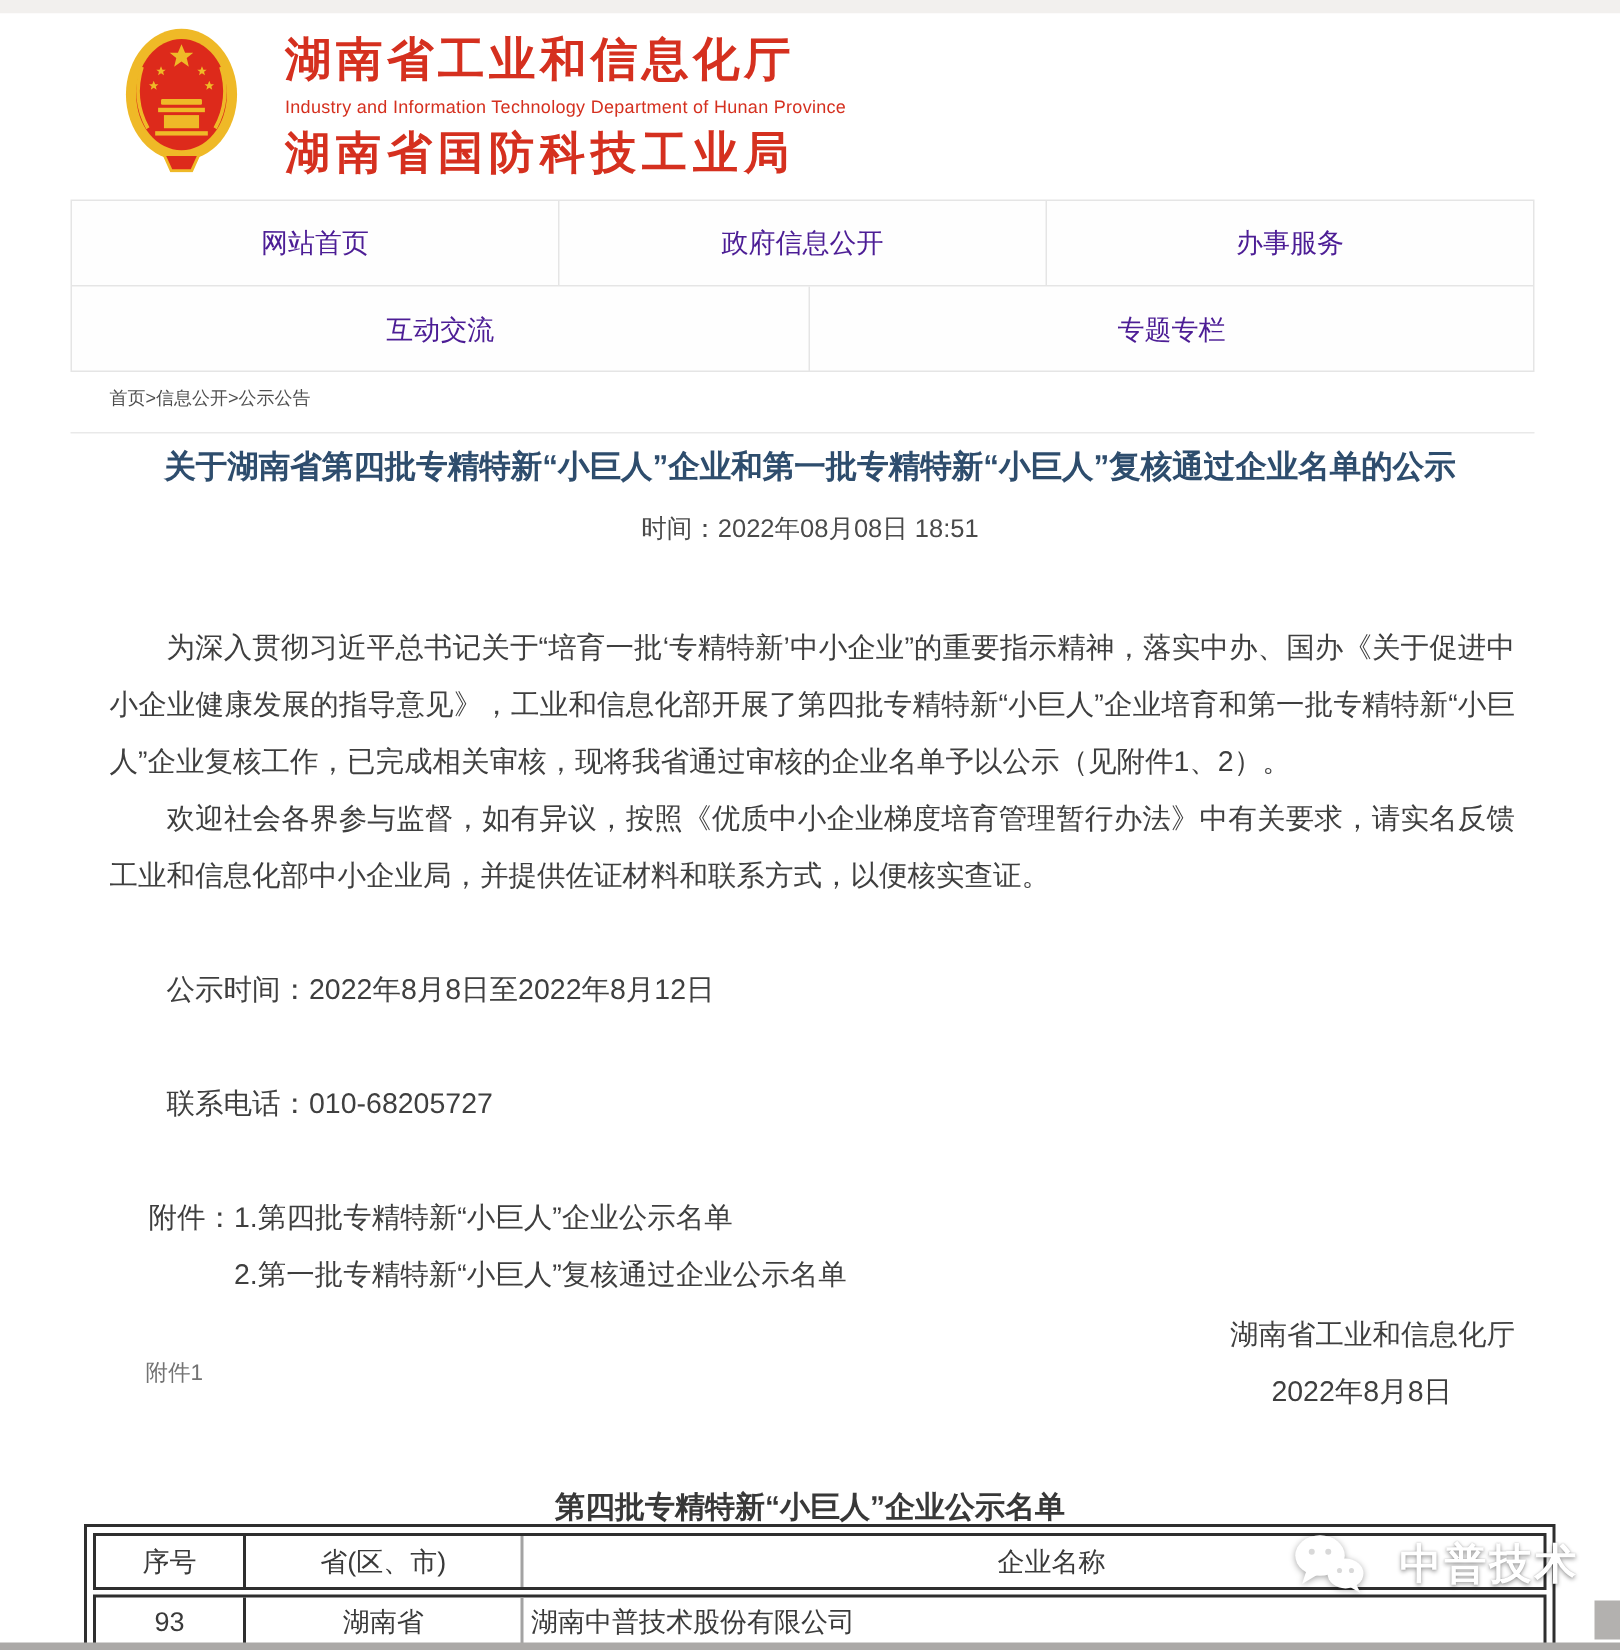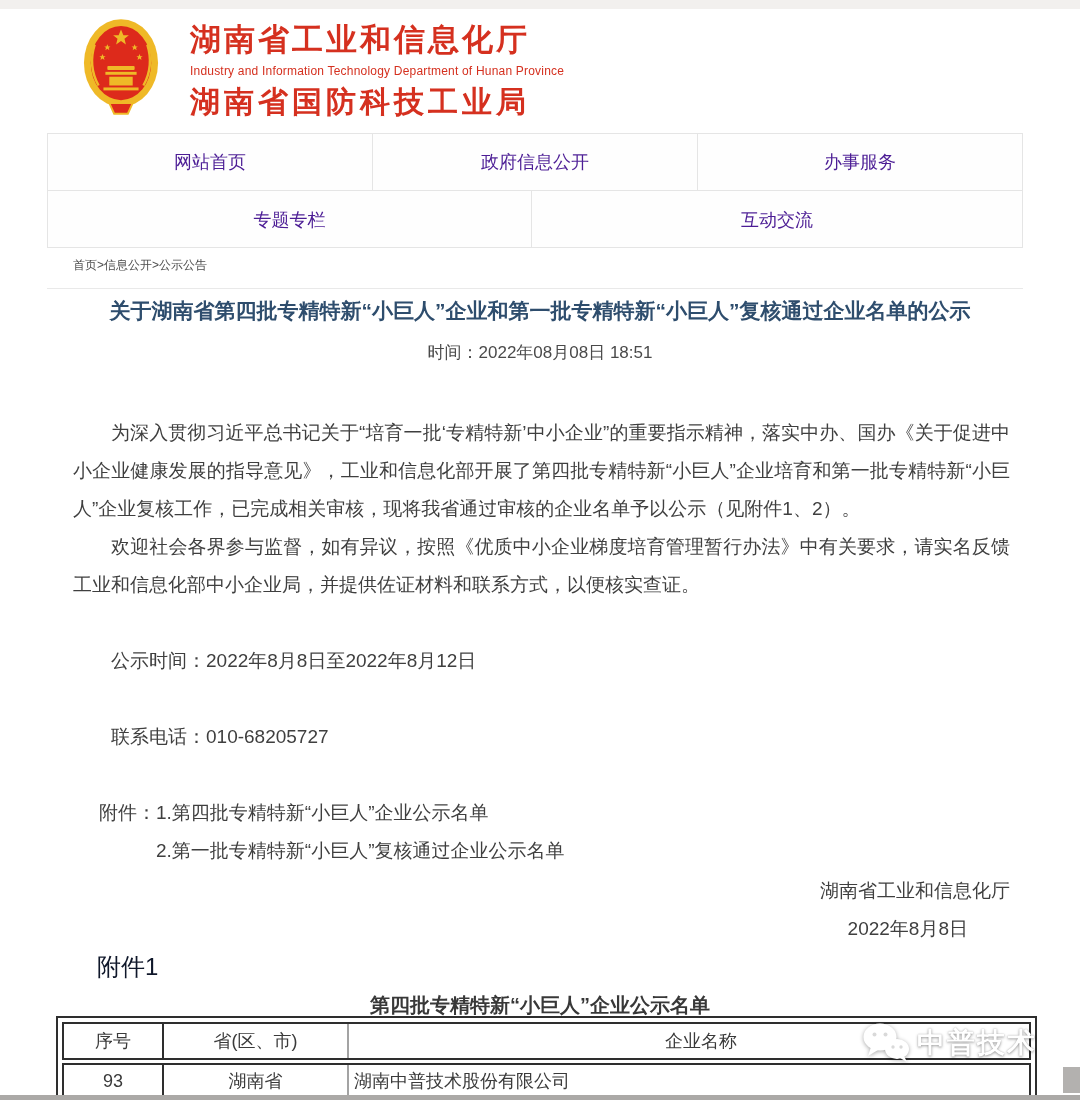--- a/index.html
+++ b/index.html
@@ -45,40 +45,40 @@
                font-size:19px; line-height:38px; color:#3f3f3f; text-align:justify; }
   .body-flow p { text-indent:2em; }
   .plain { text-indent:2em;margin-top:38px; }
   .spacer { height:38px; }
   .att-line1 { padding-left:26px; }
   .att-line2 { padding-left:83px; }
 
   .sig-org  { position:absolute; right:70px;  top:872px; font-size:19px; line-height:38px; color:#3f3f3f; }
   .sig-date { position:absolute; right:112px; top:910px; font-size:19px; line-height:38px; color:#3f3f3f; }
 
-  .att1-label { position:absolute; left:97px; top:948px; font-size:24px; line-height:38px; color:#0f172a; }
+  .att1-label { position:absolute; left:97px; top:897px; font-size:15px; line-height:38px; color:#737373; }
   .tbl-title  { position:absolute; left:40px; top:986px; width:1000px; text-align:center;
                 font-size:20px; font-weight:bold; color:#383838; line-height:38px; }
 
   
   .tbl { position:absolute; left:56px; top:1016px; width:981px;
          border:2px solid #2e2e2e; padding:4px; background:#fff; }
   .trow { display:flex; border:2px solid #2e2e2e; background:#fff; }
   .trow.head { height:38px; margin-bottom:3px; }
   .trow.data { height:36px; }
   .tcell { display:flex; align-items:center; justify-content:center;
            font-size:18px; color:#3a3a3a; }
   .tcell.c1 { width:100px; border-right:2px solid #2e2e2e; }
   .tcell.c2 { width:185px; border-right:2px solid #a3a3a3; }
   .tcell.c3 { flex:1;padding-left:24px; }
   .tcell.c3.left { justify-content:flex-start; padding-left:5px; }
 
   
   .watermark { position:absolute; left:862px; top:1022px; display:flex; align-items:center;
-               gap:7px; z-index:5; pointer-events:none; }
+               gap:23px; z-index:5; pointer-events:none; }
   .wm-text { font-size:28px; font-weight:bold; color:#ffffff; letter-spacing:2px;
              text-shadow:0 1px 3px rgba(0,0,0,0.38), 0 0 1px rgba(0,0,0,0.25); }
   .wm-icon { filter:drop-shadow(0 1px 2px rgba(0,0,0,0.35)); }
   .corner-block { position:absolute; left:1063px; top:1067px; width:17px; height:26px; background:#b3b1af; }
   .bottom-strip { position:absolute; left:0; top:1095px; width:1080px; height:5px; background:#aba9a7; z-index:6; }
 </style>
 </head>
 <body>
 
 <div class="page">
@@ -108,22 +108,22 @@
     </div>
   </div>
 
   <div class="nav">
     <div class="nav-row r1">
       <div class="nav-cell">网站首页</div>
       <div class="nav-cell">政府信息公开</div>
       <div class="nav-cell">办事服务</div>
     </div>
     <div class="nav-row r2">
+      <div class="nav-cell c1">互动交流</div>
       <div class="nav-cell c2">专题专栏</div>
-      <div class="nav-cell c1">互动交流</div>
     </div>
   </div>
 
   <div class="breadcrumb">首页&gt;信息公开&gt;公示公告</div>
   <div class="rule"></div>
 
   <div class="art-title">关于湖南省第四批专精特新“小巨人”企业和第一批专精特新“小巨人”复核通过企业名单的公示</div>
   <div class="art-time">时间：2022年08月08日 18:51</div>
 
   <div class="body-flow">

